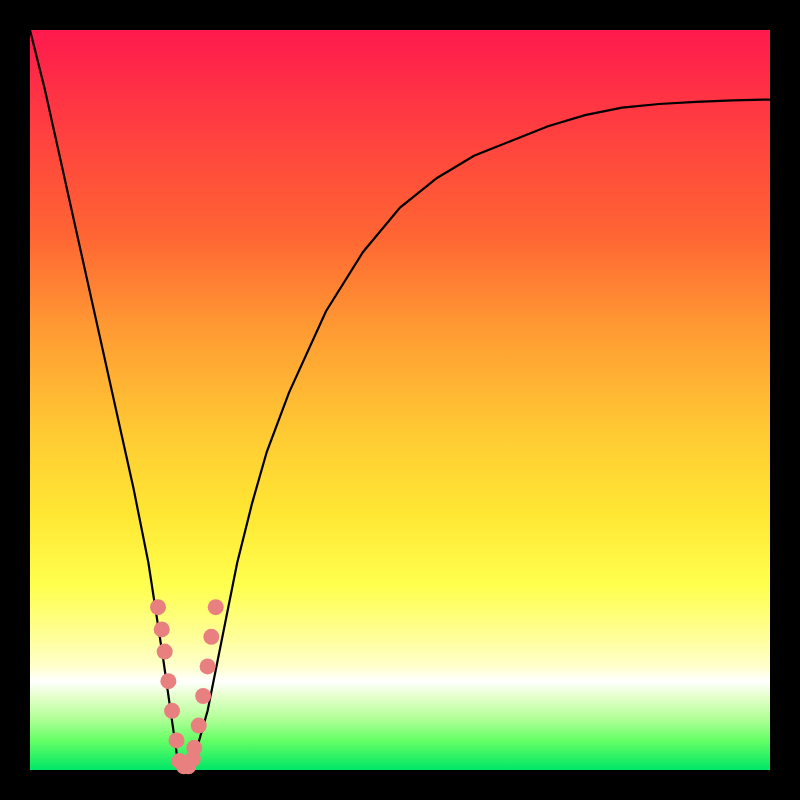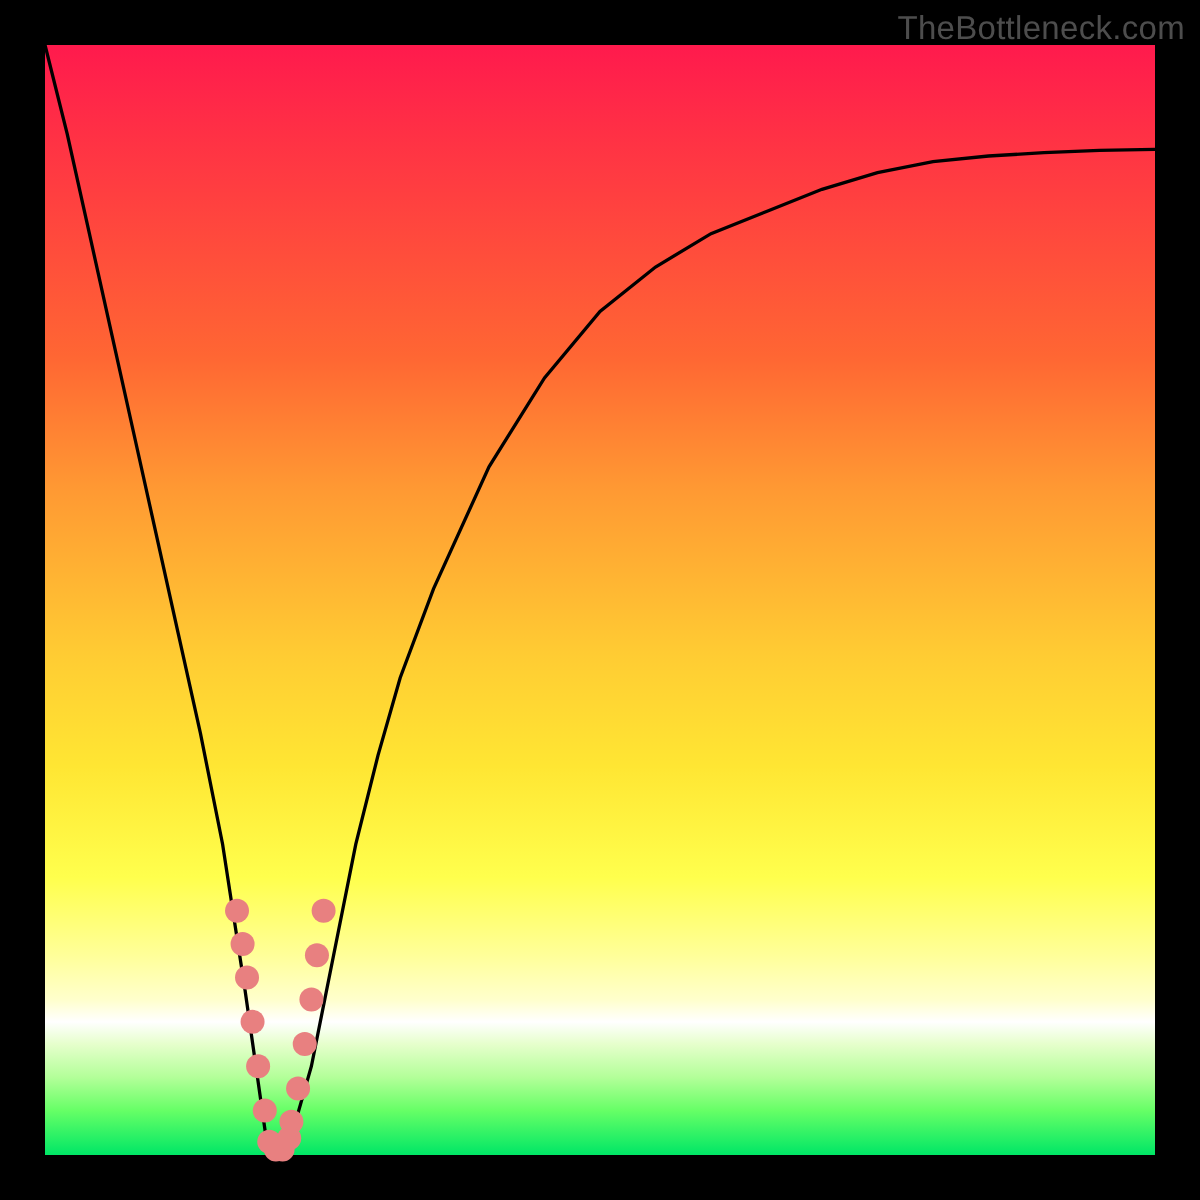--- a/index.html
+++ b/index.html
@@ -67,21 +67,20 @@
   }
   .bead {
     fill: #e88080;
     stroke: none;
   }
 </style>
 </head>
 <body>
 
 <div class="frame">
-  <div class="watermark">TheBottleneck.com</div>
 
   <div class="plot">
     <svg class="curve" viewBox="0 0 740 740">
       <path id="curve-path" class="curve-path" d="M0.00 0.00 L14.80 59.20 L29.60 125.80 L44.40 192.40 L59.20 259.00 L74.00 325.60 L88.80 392.20 L103.60 458.80 L118.40 532.80 L133.20 629.00 L140.60 680.80 L148.00 732.60 L155.40 740.00 L162.80 732.60 L177.60 680.80 L192.40 606.80 L207.20 532.80 L222.00 473.60 L236.80 421.80 L259.00 362.60 L296.00 281.20 L333.00 222.00 L370.00 177.60 L407.00 148.00 L444.00 125.80 L481.00 111.00 L518.00 96.20 L555.00 85.10 L592.00 77.70 L629.00 74.00 L666.00 71.78 L703.00 70.30 L740.00 69.56"></path>
       <g id="beads">
           <circle cx="128.02" cy="577.20" r="8" class="bead"></circle>
           <circle cx="131.72" cy="599.40" r="8" class="bead"></circle>
           <circle cx="134.68" cy="621.60" r="8" class="bead"></circle>
           <circle cx="138.38" cy="651.20" r="8" class="bead"></circle>
           <circle cx="142.08" cy="680.80" r="8" class="bead"></circle>

